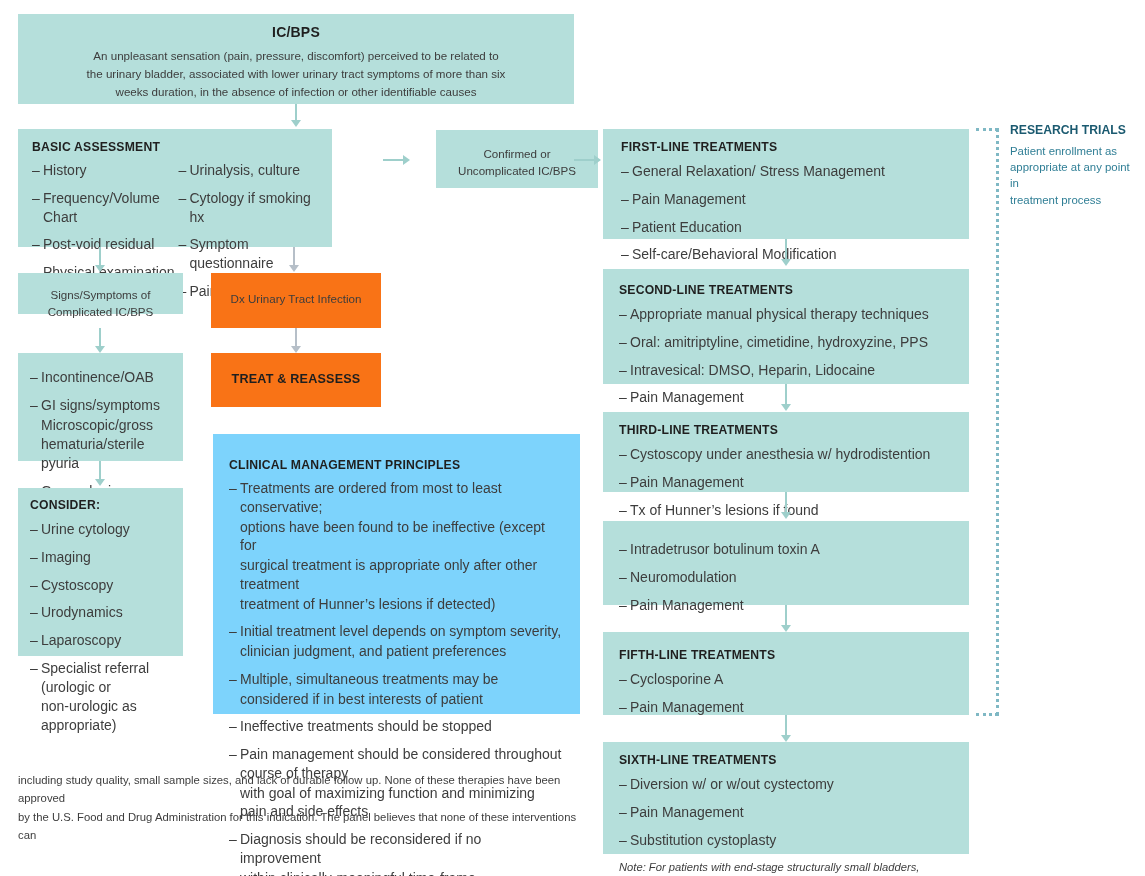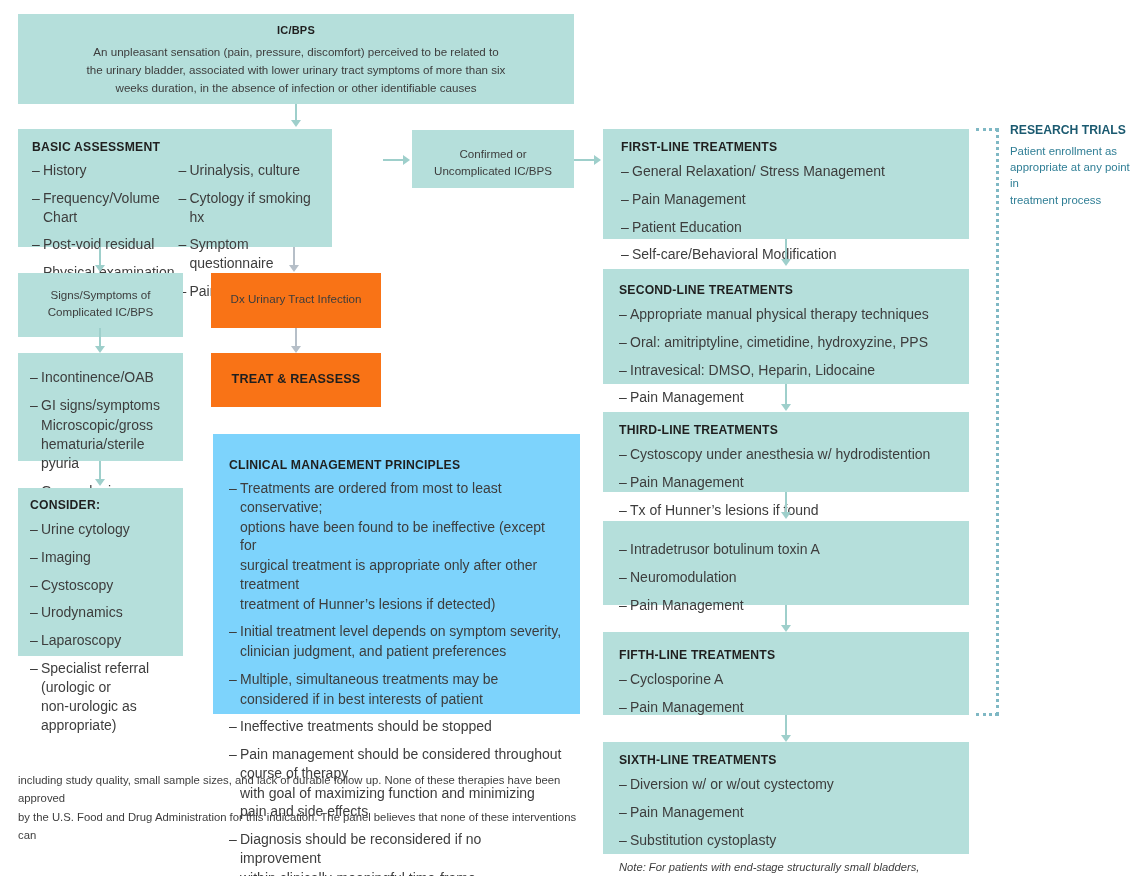--- a/index.html
+++ b/index.html
@@ -67,21 +67,21 @@
   .note { font-style: italic; font-size: 11.2px; color: #3d3d3d; line-height: 1.35; margin-top: 11px; }
 
   .two-col { display: flex; gap: 0px; }
 </style>
 </head>
 <body>
 
 <div id="canvas">
 
   <div class="box" style="left:18px; top:14px; width:556px; height:90px; padding:10px 16px 0;">
-    <div class="hdr ctr" style="font-size:11px;margin-bottom:7px;">IC/BPS</div>
+    <div class="hdr ctr" style="font-size:14px;margin-bottom:7px;">IC/BPS</div>
     <div class="bodytxt ctr" style="line-height:1.55;">
       <div>An unpleasant sensation (pain, pressure, discomfort) perceived to be related to</div>
       <div>the urinary bladder, associated with lower urinary tract symptoms of more than six</div>
       <div>weeks duration, in the absence of infection or other identifiable causes</div>
     </div>
   </div>
 
   <div class="vline" style="left:295px; top:104px; height:18px;"></div>
   <div class="arrow-d" style="left:291px; top:120px;"></div>
 
@@ -99,36 +99,36 @@
         <li>Cytology if smoking hx</li>
         <li>Symptom questionnaire</li>
         <li>Pain evaluation</li>
       </ul>
     </div>
   </div>
 
   <div class="hline" style="left:383px; top:159px; width:22px;"></div>
   <div class="arrow-r" style="left:403px; top:155px;"></div>
 
-  <div class="box" style="left:412px; top:130px; width:162px; height:58px; padding-top:15px;">
+  <div class="box" style="left:436px; top:130px; width:162px; height:58px; padding-top:15px;">
     <div class="bodytxt ctr" style="line-height:1.5;">
       <div>Confirmed or</div>
       <div>Uncomplicated IC/BPS</div>
     </div>
   </div>
 
   <div class="hline" style="left:574px; top:159px; width:22px;"></div>
   <div class="arrow-r" style="left:594px; top:155px;"></div>
 
   <div class="vline" style="left:99px; top:247px; height:20px;"></div>
   <div class="arrow-d" style="left:95px; top:265px;"></div>
   <div class="vline gray" style="left:293px; top:247px; height:20px;"></div>
   <div class="arrow-d gray" style="left:289px; top:265px;"></div>
 
-  <div class="box" style="left:18px; top:273px; width:165px; height:64px; padding-top:13px;">
+  <div class="box" style="left:18px; top:273px; width:165px; height:41px; padding-top:13px;">
     <div class="bodytxt ctr" style="line-height:1.5;">
       <div>Signs/Symptoms of</div>
       <div>Complicated IC/BPS</div>
     </div>
   </div>
 
   <div class="vline" style="left:99px; top:328px; height:20px;"></div>
   <div class="arrow-d" style="left:95px; top:346px;"></div>
 
   <div class="box" style="left:18px; top:353px; width:165px; height:108px; padding:6px 12px 0;">

